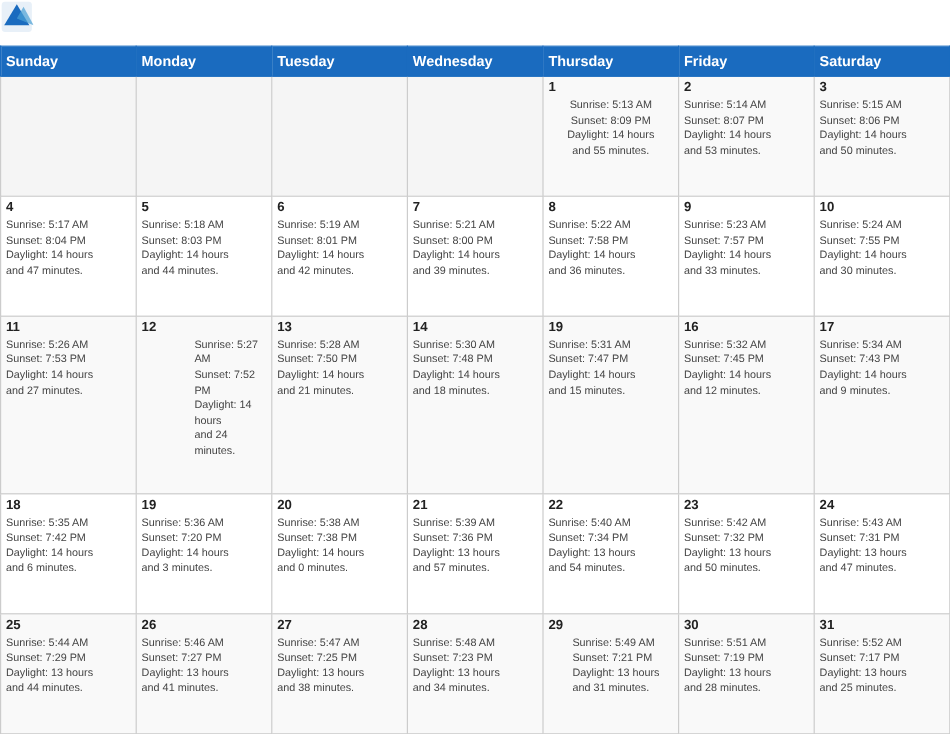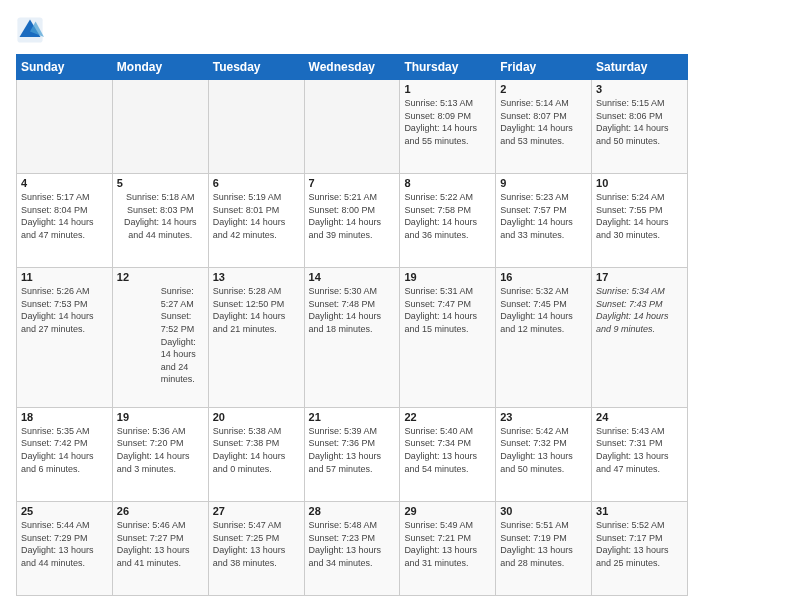--- a/index.html
+++ b/index.html
@@ -4,23 +4,22 @@
   <style>
     * { margin: 0; padding: 0; box-sizing: border-box; }
     body {
       font-family: Arial, sans-serif;
       background: #fff;
       width: 792px;
       height: 612px;
       overflow: hidden;
     }
     .page {
-      width: 704px;
+      width: 792px;
       height: 612px;
-      padding: 16px;
       display: flex;
       flex-direction: column;
     }
     .header {
       display: flex;
       justify-content: space-between;
       align-items: flex-start;
       margin-bottom: 10px;
     }
     .logo {
@@ -134,21 +133,21 @@
         </tr>
     </thead>
     <tbody>
     <tr>
           <td class="empty-cell"></td>
           <td class="empty-cell"></td>
           <td class="empty-cell"></td>
           <td class="empty-cell"></td>
           <td>
             <div class="day-number">1</div>
-            <div class="day-info" style="white-space: pre-line;">Sunrise: 5:13 AM
+            <div class="day-info" style="white-space: pre-line; text-align: center;">Sunrise: 5:13 AM
 Sunset: 8:09 PM
 Daylight: 14 hours
 and 55 minutes.</div>
           </td>
           <td>
             <div class="day-number">2</div>
             <div class="day-info" style="white-space: pre-line;">Sunrise: 5:14 AM
 Sunset: 8:07 PM
 Daylight: 14 hours
 and 53 minutes.</div>
@@ -164,21 +163,21 @@
         <tr>
           <td>
             <div class="day-number">4</div>
             <div class="day-info" style="white-space: pre-line;">Sunrise: 5:17 AM
 Sunset: 8:04 PM
 Daylight: 14 hours
 and 47 minutes.</div>
           </td>
           <td>
             <div class="day-number">5</div>
-            <div class="day-info" style="white-space: pre-line; text-align: center;">Sunrise: 5:18 AM
+            <div class="day-info" style="white-space: pre-line;">Sunrise: 5:18 AM
 Sunset: 8:03 PM
 Daylight: 14 hours
 and 44 minutes.</div>
           </td>
           <td>
             <div class="day-number">6</div>
             <div class="day-info" style="white-space: pre-line;">Sunrise: 5:19 AM
 Sunset: 8:01 PM
 Daylight: 14 hours
 and 42 minutes.</div>
@@ -223,21 +222,21 @@
           <td>
             <div class="day-number">12</div>
             <div class="day-info" style="white-space: pre-line; margin-left: 44px;">Sunrise: 5:27 AM
 Sunset: 7:52 PM
 Daylight: 14 hours
 and 24 minutes.</div>
           </td>
           <td>
             <div class="day-number">13</div>
             <div class="day-info" style="white-space: pre-line;">Sunrise: 5:28 AM
-Sunset: 12:50 PM
+Sunset: 7:50 PM
 Daylight: 14 hours
 and 21 minutes.</div>
           </td>
           <td>
             <div class="day-number">14</div>
             <div class="day-info" style="white-space: pre-line;">Sunrise: 5:30 AM
 Sunset: 7:48 PM
 Daylight: 14 hours
 and 18 minutes.</div>
           </td>
@@ -250,21 +249,21 @@
           </td>
           <td>
             <div class="day-number">16</div>
             <div class="day-info" style="white-space: pre-line;">Sunrise: 5:32 AM
 Sunset: 7:45 PM
 Daylight: 14 hours
 and 12 minutes.</div>
           </td>
           <td>
             <div class="day-number">17</div>
-            <div class="day-info" style="white-space: pre-line; font-style: italic;">Sunrise: 5:34 AM
+            <div class="day-info" style="white-space: pre-line;">Sunrise: 5:34 AM
 Sunset: 7:43 PM
 Daylight: 14 hours
 and 9 minutes.</div>
           </td>
         </tr>
         <tr>
           <td>
             <div class="day-number">18</div>
             <div class="day-info" style="white-space: pre-line;">Sunrise: 5:35 AM
 Sunset: 7:42 PM
@@ -338,21 +337,21 @@
           </td>
           <td>
             <div class="day-number">28</div>
             <div class="day-info" style="white-space: pre-line;">Sunrise: 5:48 AM
 Sunset: 7:23 PM
 Daylight: 13 hours
 and 34 minutes.</div>
           </td>
           <td>
             <div class="day-number">29</div>
-            <div class="day-info" style="white-space: pre-line;">Sunrise: 5:49 AM
+            <div class="day-info" style="white-space: pre-line; margin-left: 20px;">Sunrise: 5:49 AM
 Sunset: 7:21 PM
 Daylight: 13 hours
 and 31 minutes.</div>
           </td>
           <td>
             <div class="day-number">30</div>
             <div class="day-info" style="white-space: pre-line;">Sunrise: 5:51 AM
 Sunset: 7:19 PM
 Daylight: 13 hours
 and 28 minutes.</div>

